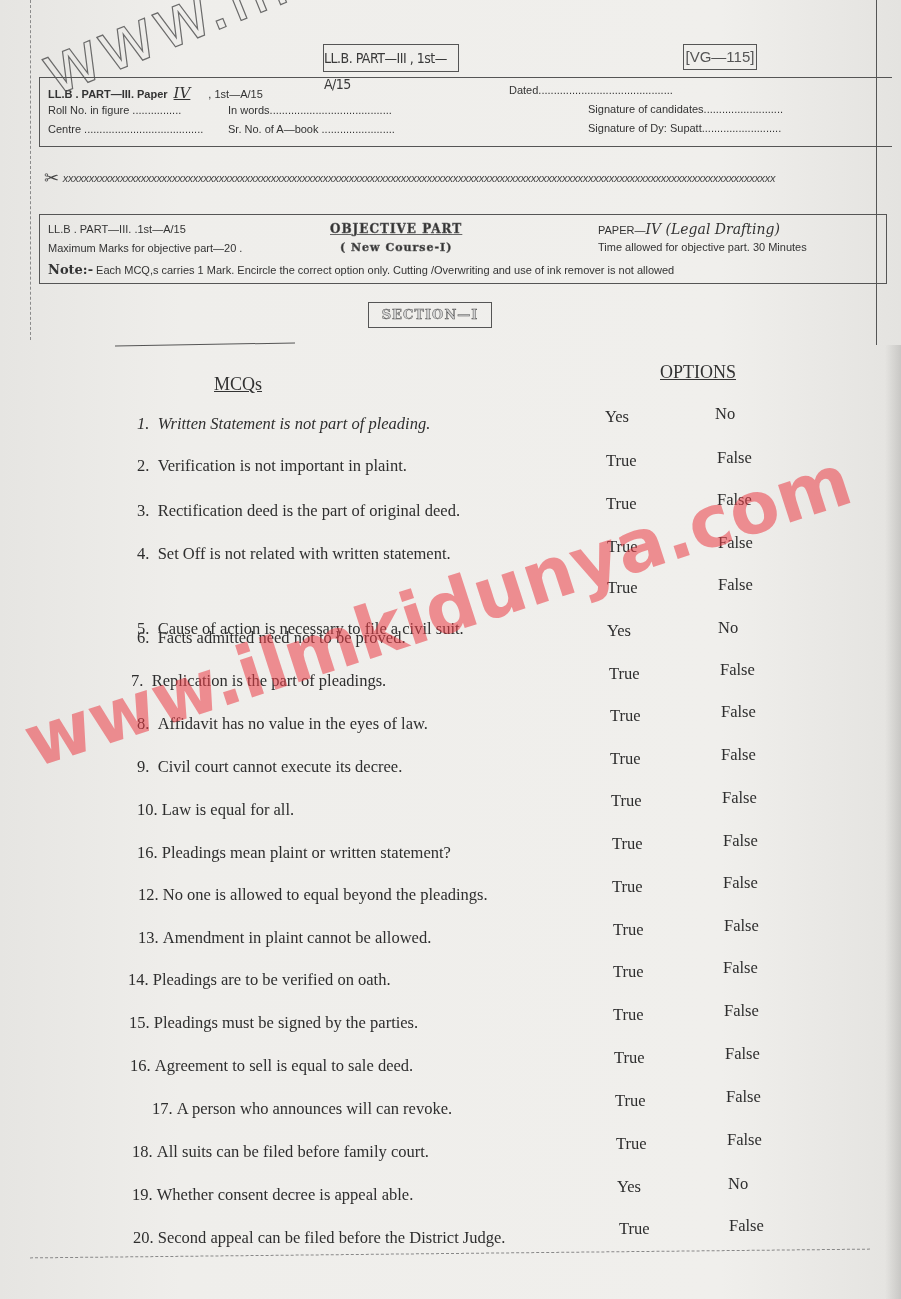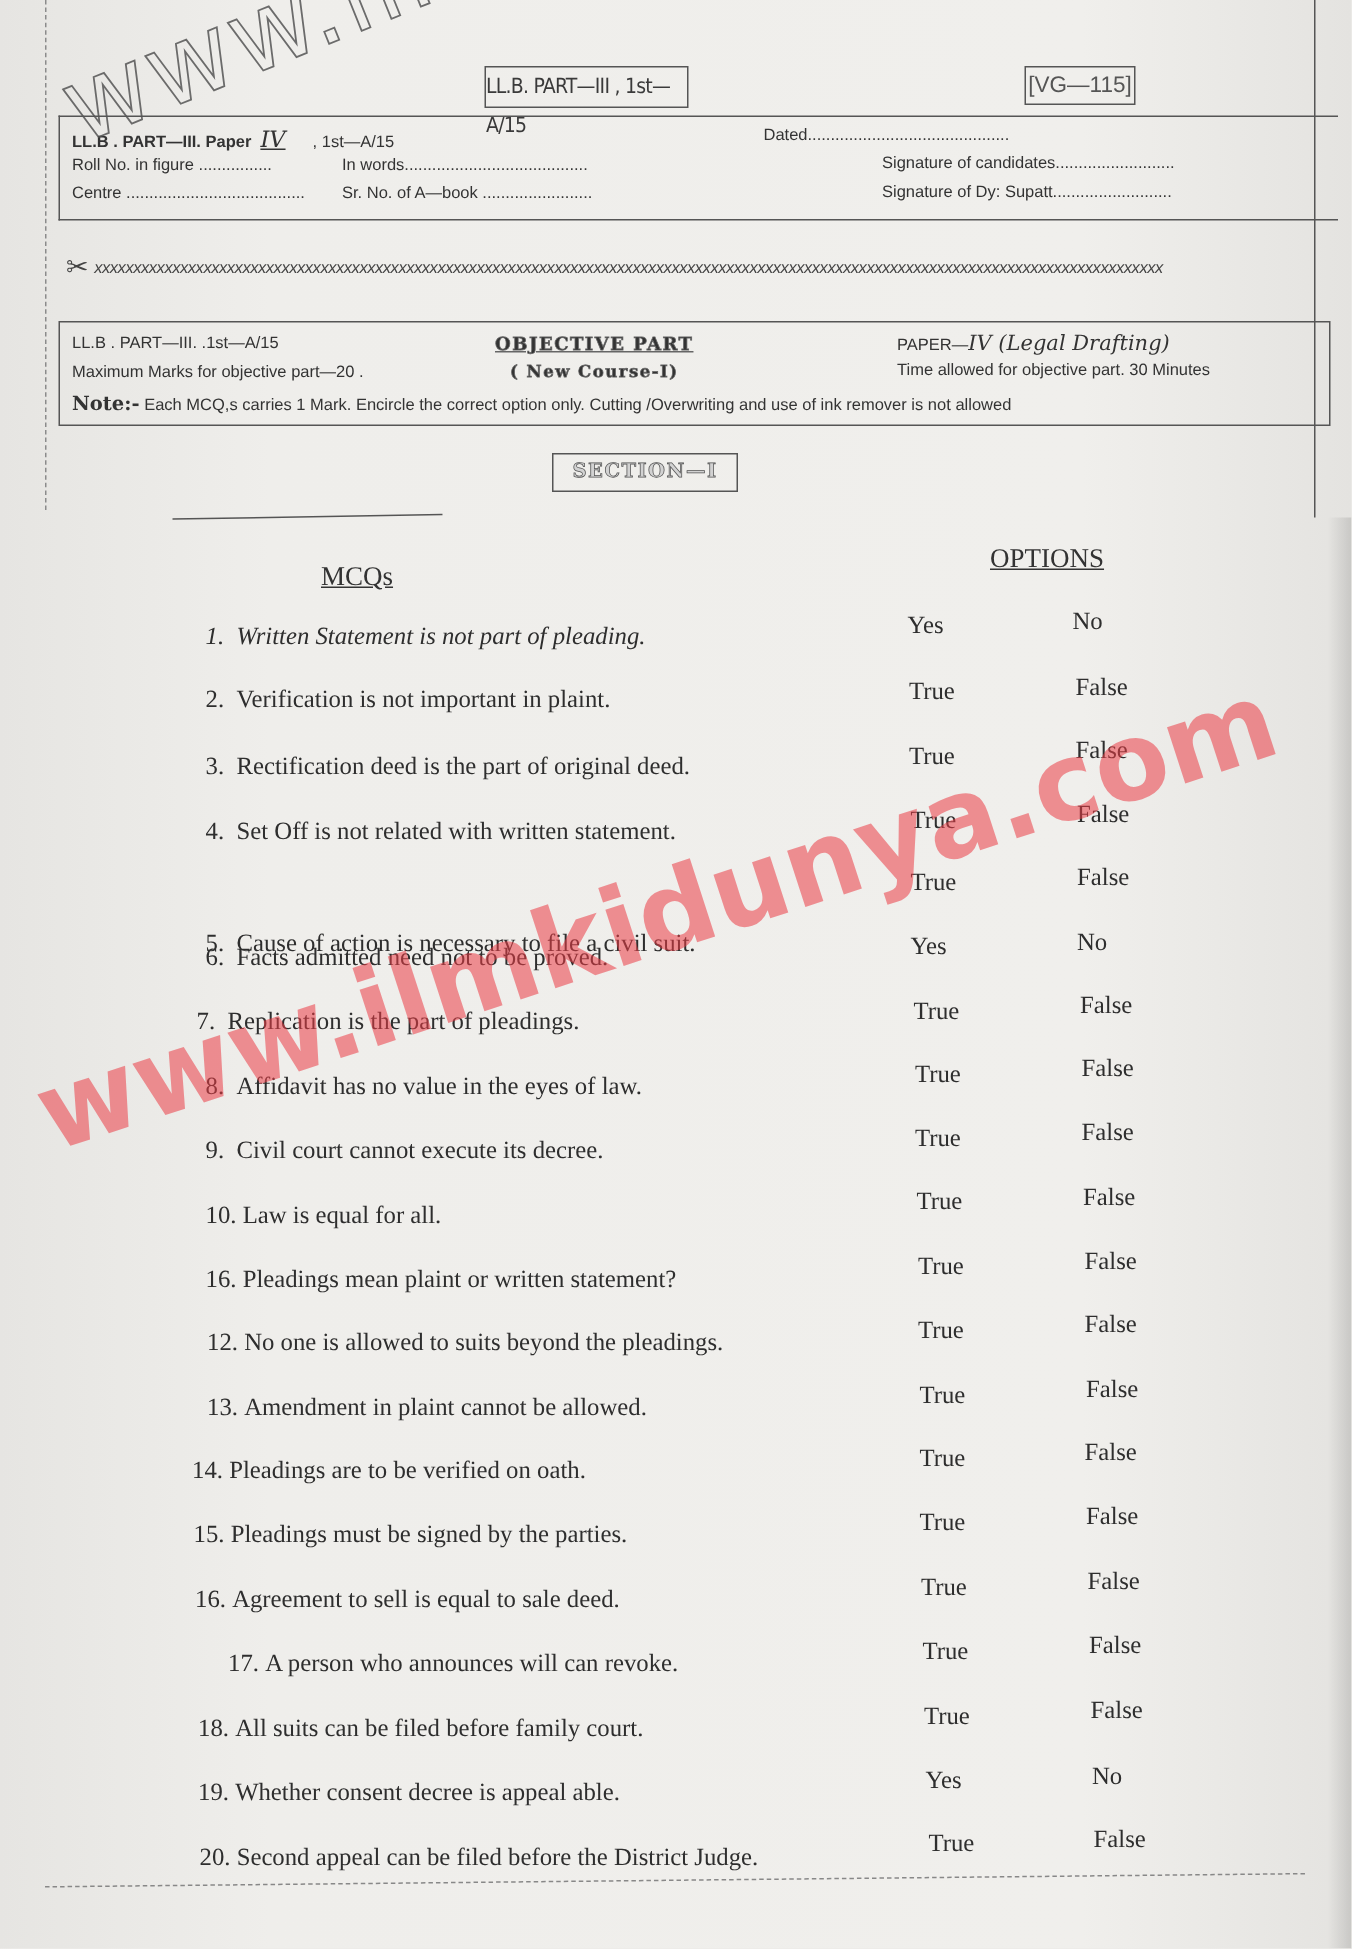--- a/index.html
+++ b/index.html
@@ -174,21 +174,21 @@
       <div class="q" style="left:137px; top:800px;"><span>10.</span>&nbsp;<span>Law is equal for all.</span></div>
       <div class="opt" style="left:611px; top:791px;">True</div>
       <div class="opt" style="left:722px; top:788px;">False</div>
     </div>
     <div>
       <div class="q" style="left:137px; top:843px;"><span>16.</span>&nbsp;<span>Pleadings mean plaint or written statement?</span></div>
       <div class="opt" style="left:612px; top:834px;">True</div>
       <div class="opt" style="left:723px; top:831px;">False</div>
     </div>
     <div>
-      <div class="q" style="left:138px; top:885px;"><span>12.</span>&nbsp;<span>No one is allowed to suits beyond the pleadings.</span></div>
+      <div class="q" style="left:138px; top:885px;"><span>12.</span>&nbsp;<span>No one is allowed to equal beyond the pleadings.</span></div>
       <div class="opt" style="left:612px; top:877px;">True</div>
       <div class="opt" style="left:723px; top:873px;">False</div>
     </div>
     <div>
       <div class="q" style="left:138px; top:928px;"><span>13.</span>&nbsp;<span>Amendment in plaint cannot be allowed.</span></div>
       <div class="opt" style="left:613px; top:920px;">True</div>
       <div class="opt" style="left:724px; top:916px;">False</div>
     </div>
     <div>
       <div class="q" style="left:128px; top:970px;"><span>14.</span>&nbsp;<span>Pleadings are to be verified on oath.</span></div>

